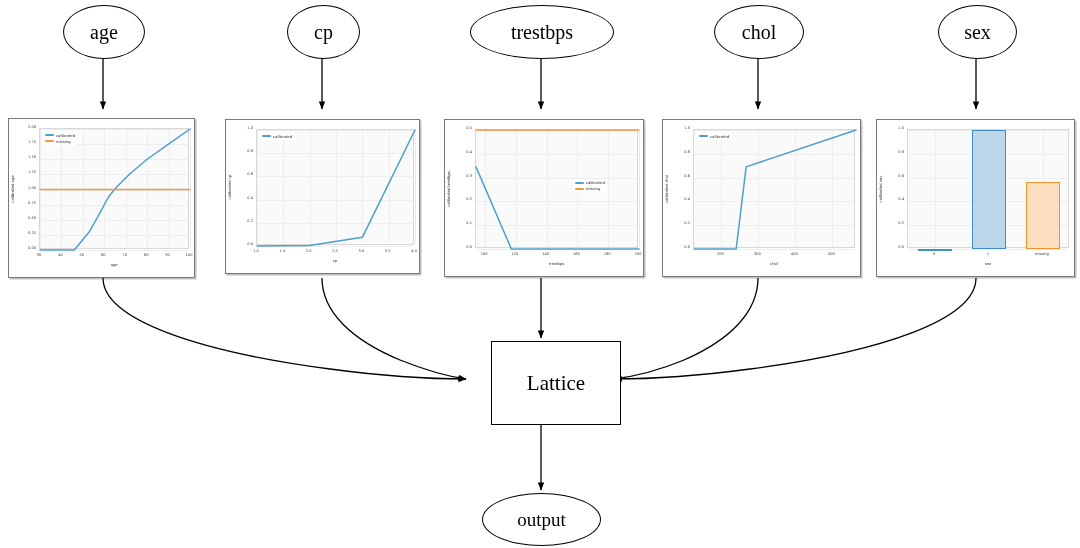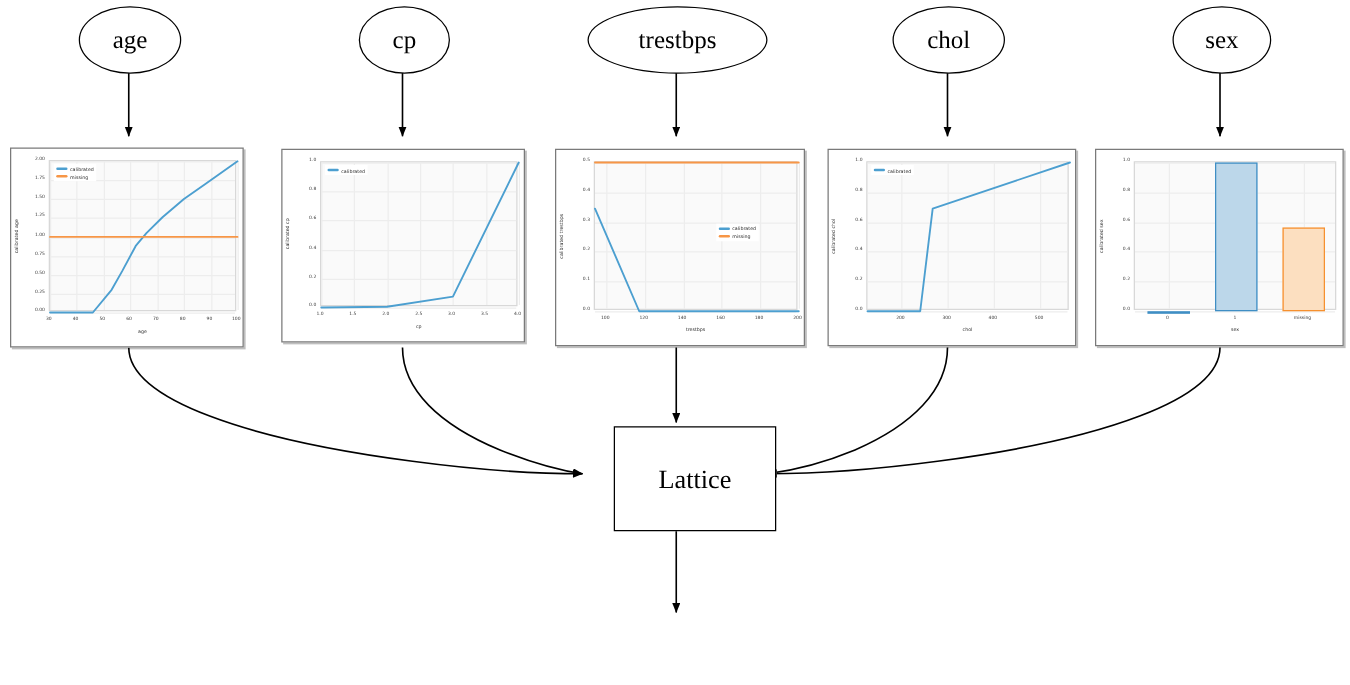--- a/index.html
+++ b/index.html
@@ -80,20 +80,23 @@
     <span>chol</span>
   </div>
   <div class="node-ellipse" style="left:938px;top:5px;width:77px;height:52px;font-size:20px;">
     <span>sex</span>
   </div>
 
   <div class="node-box" style="left:461px;top:341px;width:128px;height:82px;font-size:21px;margin-left:30px;">
     <span>Lattice</span>
   </div>
 
+  <div class="node-ellipse" style="left:482px;top:493px;width:117px;height:51px;font-size:19px;">
+    <span>output</span>
+  </div>
 
   <div class="panel" style="left:8px;top:118px;width:187px;height:160px;">
       <div class="axes" style="left:30px;top:9px;width:150px;height:121px;">
         <div class="grid-h" style="top:121px;"></div>
         <div class="grid-h" style="top:105.875px;"></div>
         <div class="grid-h" style="top:90.75px;"></div>
         <div class="grid-h" style="top:75.625px;"></div>
         <div class="grid-h" style="top:60.5px;"></div>
         <div class="grid-h" style="top:45.375px;"></div>
         <div class="grid-h" style="top:30.25px;"></div>

